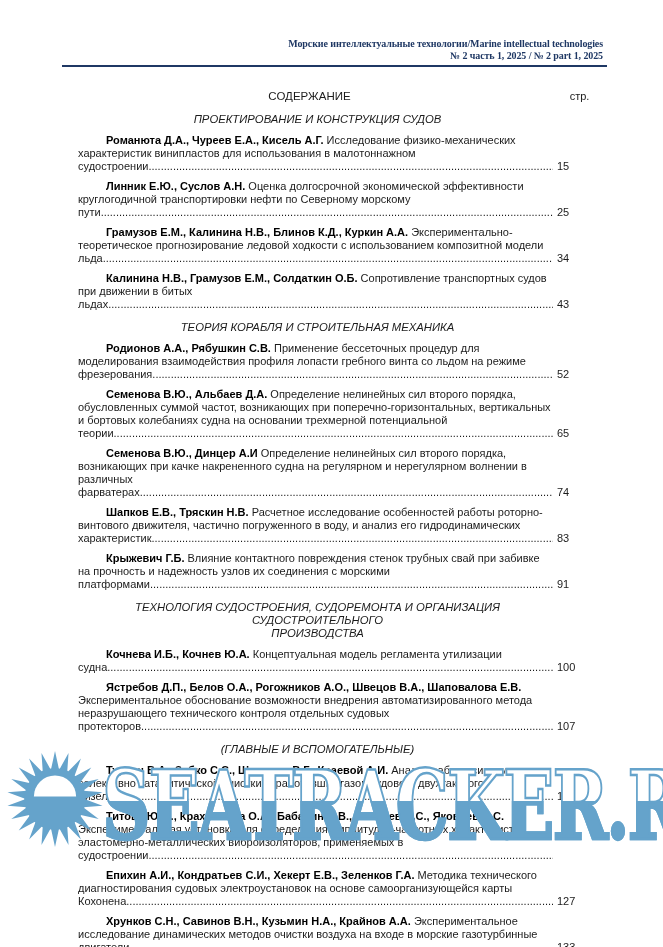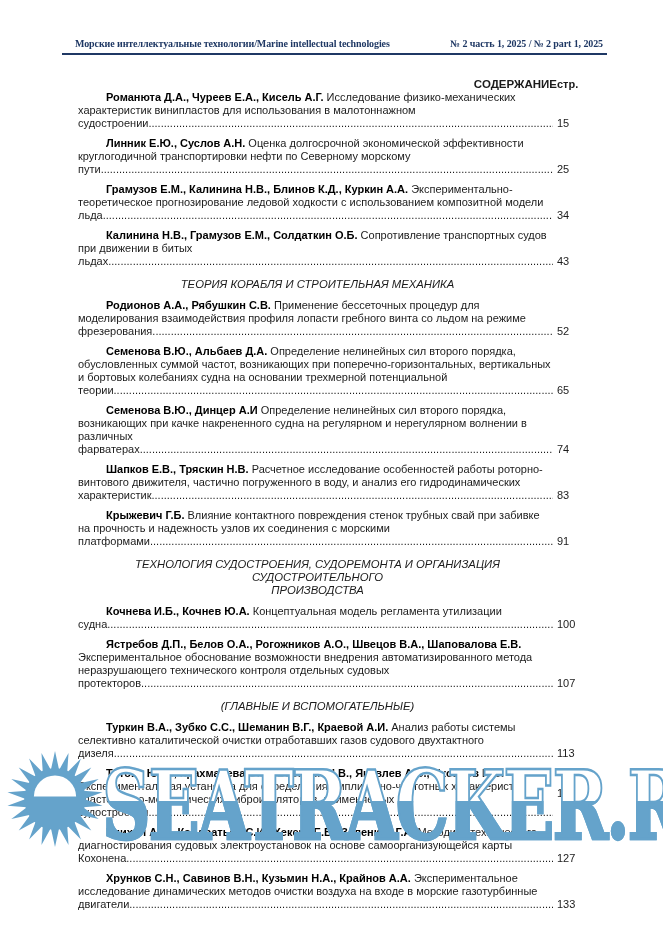--- a/index.html
+++ b/index.html
@@ -11,27 +11,27 @@
   }
   .page-inner { padding:38px 56px 0 62px; }
 
   
   .jr-header {
     display:flex; justify-content:space-between; align-items:flex-end;
     font-family:"Liberation Serif", serif; font-weight:bold;
     font-size:10px; letter-spacing:-0.1px; line-height:12px;
     color:var(--navy,#1f3864);
     border-bottom:2px solid var(--navy,#1f3864);
-    padding:0 4px 3px 13px; white-space:nowrap;
+    padding:0 4px 3px 13px; white-space:nowrap;flex-direction:column;
   }
 
   
   .toc-head-row { display:flex; margin-top:23px; }
-  .toc-title { flex:1; text-align:right; font-weight:bold; font-size:11.5px; }
-  .page-col { width:50px; text-align:left; padding-right:12px; flex:none;font-weight:bold; }
+  .toc-title { flex:1; text-align:center; font-weight:normal; font-size:11.5px; }
+  .page-col { width:50px; text-align:center; padding-right:12px; flex:none; }
   .toc-page-label { padding-right:5px; }
 
   
   .sec-head-row { display:flex; margin:10px 0 8px 0; }
   .sec-head { flex:1; text-align:center; font-style:italic; font-size:11.3px; padding-left:16px; }
 
   
   .entry { display:flex; align-items:flex-end; margin-bottom:7px; }
   .entry.valign-middle { align-items:center; }
   .entry-text { flex:1; overflow:hidden; padding-left:16px; margin-right:4px; min-width:0; }
@@ -63,20 +63,26 @@
     <span>Морские интеллектуальные технологии/Marine intellectual technologies</span>
     <span>№ 2 часть 1, 2025 / № 2 part 1, 2025</span>
   </div>
 
   <div class="toc-head-row">
     <div class="toc-title">СОДЕРЖАНИЕ</div>
     <div class="page-col toc-page-label">стр.</div>
   </div>
 
   <div>
+      <div class="sec-head-row">
+        <div class="sec-head">
+          <div>ПРОЕКТИРОВАНИЕ И КОНСТРУКЦИЯ СУДОВ</div>
+        </div>
+        <div class="page-col"></div>
+      </div>
       <div class="entry">
         <div class="entry-text"><b>Романюта Д.А., Чуреев Е.А., Кисель А.Г. </b><span>Исследование физико-механических характеристик винипластов для использования в малотоннажном судостроении</span><span class="dots">..............................................................................................................................................................................................................................................................................................................................................................</span></div>
         <div class="entry-page">15</div>
       </div>
       <div class="entry">
         <div class="entry-text"><b>Линник Е.Ю., Суслов А.Н. </b><span>Оценка долгосрочной экономической эффективности круглогодичной транспортировки нефти по Северному морскому пути</span><span class="dots">..............................................................................................................................................................................................................................................................................................................................................................</span></div>
         <div class="entry-page">25</div>
       </div>
       <div class="entry">
         <div class="entry-text"><b>Грамузов Е.М., Калинина Н.В., Блинов К.Д., Куркин А.А. </b><span>Экспериментально-теоретическое прогнозирование ледовой ходкости с использованием композитной модели льда</span><span class="dots">..............................................................................................................................................................................................................................................................................................................................................................</span></div>

